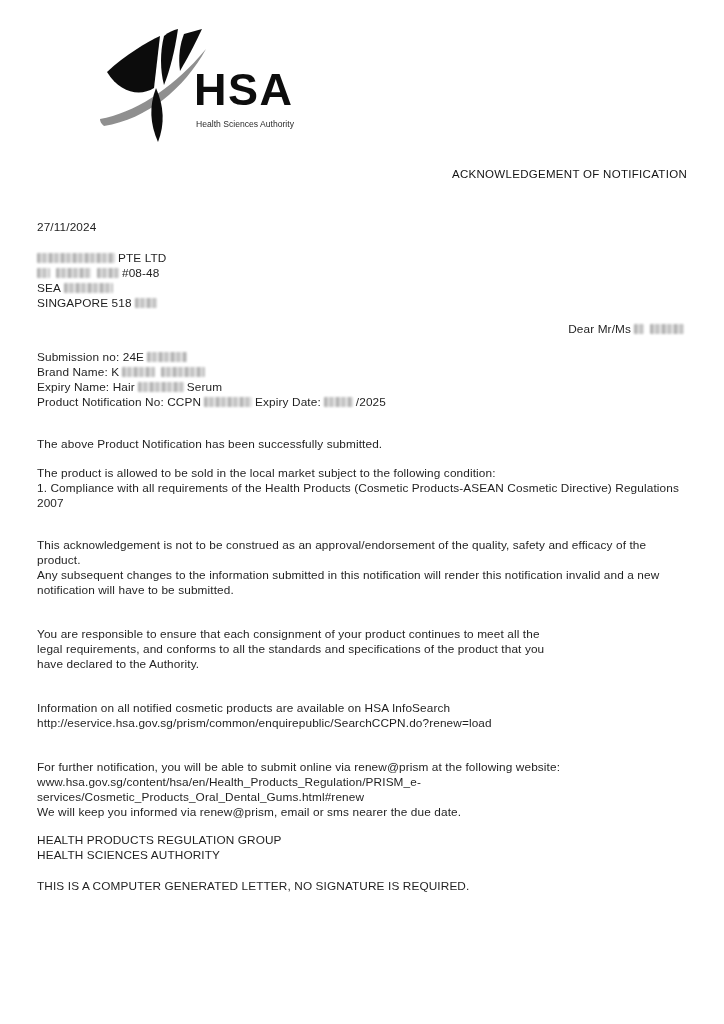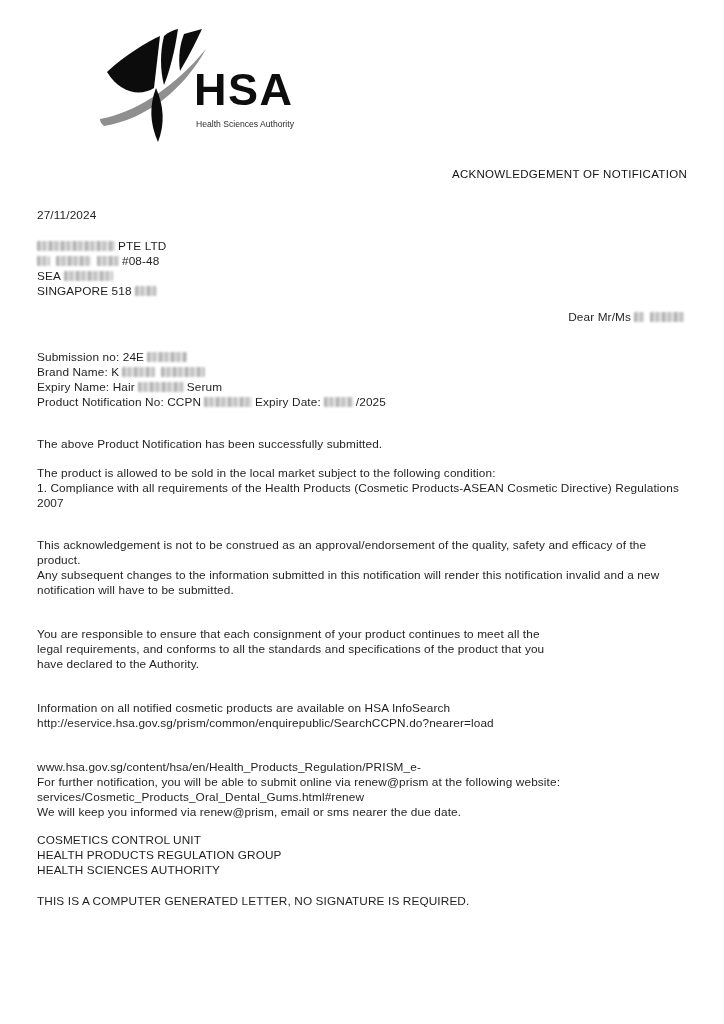--- a/index.html
+++ b/index.html
@@ -33,24 +33,24 @@
     color:#141414;
   }
   
   .line, .pline{
     font-size:11.8px;
     line-height:15px;
     letter-spacing:.12px;
     white-space:pre-wrap;
     color:#1f1f1f;
   }
-  .date-line{margin-top:28px;}
+  .date-line{margin-top:40px;}
   .recipient{margin-top:16px;}
   .salutation{margin-top:11px;text-align:right;}
-  .submission{margin-top:25px;}
+  .submission{margin-top:13px;}
   .para{margin-top:29px;}
   .para.gap-big{margin-top:27px;}
   .para.gap-med{margin-top:14px;}
   .signoff{margin-top:13px;}
   .note-line{margin-top:16px;}
   
   .redact{
     display:inline-block;
     height:10px;
     margin:0 3px;
@@ -123,31 +123,30 @@
   </div>
 
   <div class="para">
     <div class="pline">You are responsible to ensure that each consignment of your product continues to meet all the</div>
     <div class="pline">legal requirements, and conforms to all the standards and specifications of the product that you</div>
     <div class="pline">have declared to the Authority.</div>
   </div>
 
   <div class="para">
     <div class="pline">Information on all notified cosmetic products are available on HSA InfoSearch</div>
-    <div class="pline">http://eservice.hsa.gov.sg/prism/common/enquirepublic/SearchCCPN.do?nearer=load</div>
+    <div class="pline">http://eservice.hsa.gov.sg/prism/common/enquirepublic/SearchCCPN.do?renew=load</div>
   </div>
 
   <div class="para">
+    <div class="pline">For further notification, you will be able to submit online via renew@prism at the following website:</div>
     <div class="pline">www.hsa.gov.sg/content/hsa/en/Health_Products_Regulation/PRISM_e-</div>
-    <div class="pline">For further notification, you will be able to submit online via renew@prism at the following website:</div>
     <div class="pline">services/Cosmetic_Products_Oral_Dental_Gums.html#renew</div>
     <div class="pline">We will keep you informed via renew@prism, email or sms nearer the due date.</div>
   </div>
 
   <div class="signoff">
-    <div class="pline">COSMETICS CONTROL UNIT</div>
     <div class="pline">HEALTH PRODUCTS REGULATION GROUP</div>
     <div class="pline">HEALTH SCIENCES AUTHORITY</div>
   </div>
 
   <div class="pline note-line">THIS IS A COMPUTER GENERATED LETTER, NO SIGNATURE IS REQUIRED.</div>
 
 </div>
 
 </body></html>

